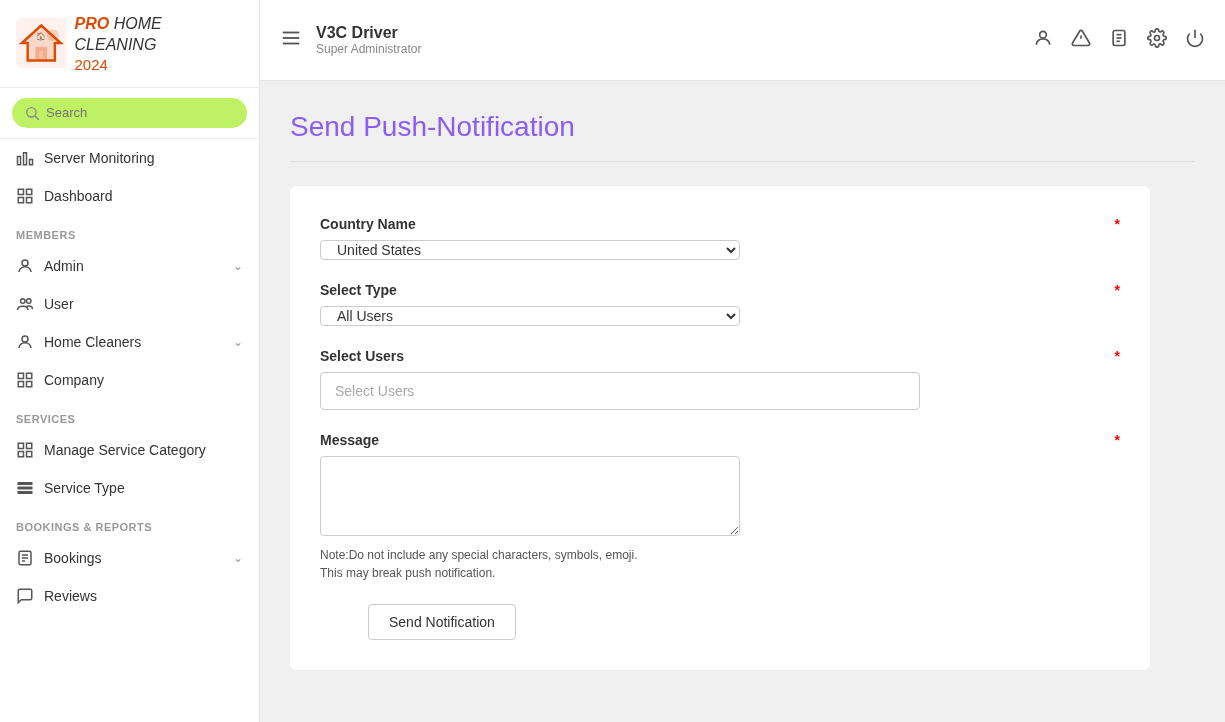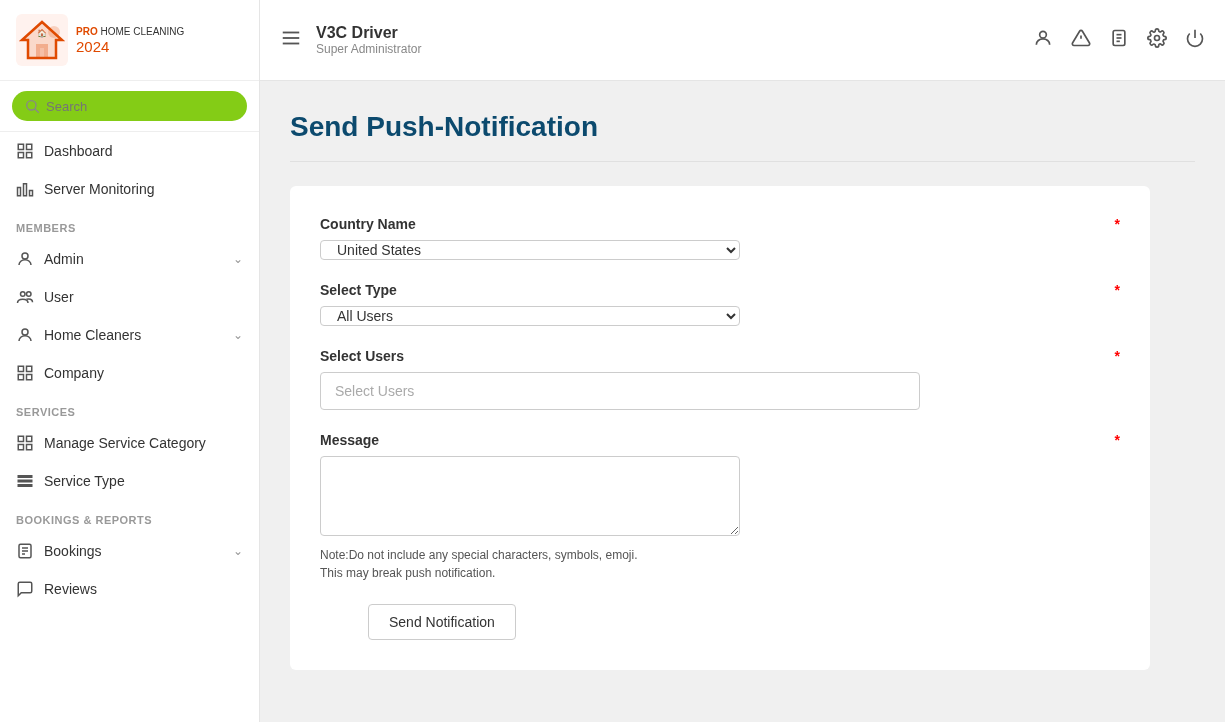--- a/index.html
+++ b/index.html
@@ -21,41 +21,42 @@
       border-bottom: 1px solid #eee;
       display: flex;
       align-items: center;
       gap: 8px;
     }
     .logo-icon {
       width: 52px;
       height: 52px;
     }
     .logo-text {
-      font-size: 10px;
+      font-size: 16px;
       font-weight: bold;
       color: #e04a00;
       line-height: 1.3;
+      font-style: italic;
     }
     .logo-text span {
       color: #333;
       font-weight: normal;
     }
     .logo-year {
       font-size: 15px;
       color: #e04a00;
     }
     .sidebar-search {
       padding: 10px 12px;
       border-bottom: 1px solid #eee;
     }
     .sidebar-search-inner {
       display: flex;
       align-items: center;
-      background: #84cc16;
+      background: #bef264;
       border-radius: 20px;
       padding: 6px 12px;
       gap: 6px;
     }
     .sidebar-search-inner input {
       border: none;
       background: transparent;
       outline: none;
       font-size: 13px;
       color: #555;
@@ -112,22 +113,22 @@
 
     
     .content {
       flex: 1;
       overflow-y: auto;
       padding: 30px 30px;
       background: #f0f0f0;
     }
     .page-title {
       font-size: 28px;
-      font-weight: bold;
-      color: #0c4a6e;
+      font-weight: normal;
+      color: #8b5cf6;
       margin-bottom: 18px;
     }
     .form-card {
       background: #fff;
       border-radius: 6px;
       padding: 30px 30px;
       max-width: 860px;
     }
     .form-group { margin-bottom: 22px; }
     .form-label {
@@ -221,34 +222,34 @@
       <svg class="icon-svg search-icon-svg" viewBox="0 0 24 24" fill="none" stroke="#888" stroke-width="2">
         <circle cx="11" cy="11" r="7"></circle>
           <line x1="16.5" y1="16.5" x2="22" y2="22"></line>
       </svg>
       <input type="text" placeholder="Search" style="">
     </div>
   </div>
 
   <div class="sidebar-item">
     <svg class="icon-svg" viewBox="0 0 24 24" fill="none" stroke="#555" stroke-width="2">
+      <rect x="2" y="10" width="4" height="11"></rect>
+        <rect x="10" y="5" width="4" height="16"></rect>
+        <rect x="18" y="14" width="4" height="7"></rect>
+    </svg>
+    <span class="sidebar-item-label">Server Monitoring</span>
+  </div>
+  <div class="sidebar-item">
+    <svg class="icon-svg" viewBox="0 0 24 24" fill="none" stroke="#555" stroke-width="2">
       <rect x="3" y="3" width="7" height="7"></rect>
         <rect x="14" y="3" width="7" height="7"></rect>
         <rect x="3" y="14" width="7" height="7"></rect>
         <rect x="14" y="14" width="7" height="7"></rect>
     </svg>
     <span class="sidebar-item-label">Dashboard</span>
-  </div>
-  <div class="sidebar-item">
-    <svg class="icon-svg" viewBox="0 0 24 24" fill="none" stroke="#555" stroke-width="2">
-      <rect x="2" y="10" width="4" height="11"></rect>
-        <rect x="10" y="5" width="4" height="16"></rect>
-        <rect x="18" y="14" width="4" height="7"></rect>
-    </svg>
-    <span class="sidebar-item-label">Server Monitoring</span>
   </div>
 
   <div class="sidebar-section-label">MEMBERS</div>
   <div class="sidebar-item">
     <svg class="icon-svg" viewBox="0 0 24 24" fill="none" stroke="#555" stroke-width="2">
       <circle cx="12" cy="8" r="4"></circle>
         <path d="M4 20c0-4 3.6-7 8-7s8 3 8 7"></path>
     </svg>
     <span class="sidebar-item-label">Admin</span>
     <span class="sidebar-chevron">⌄</span>

